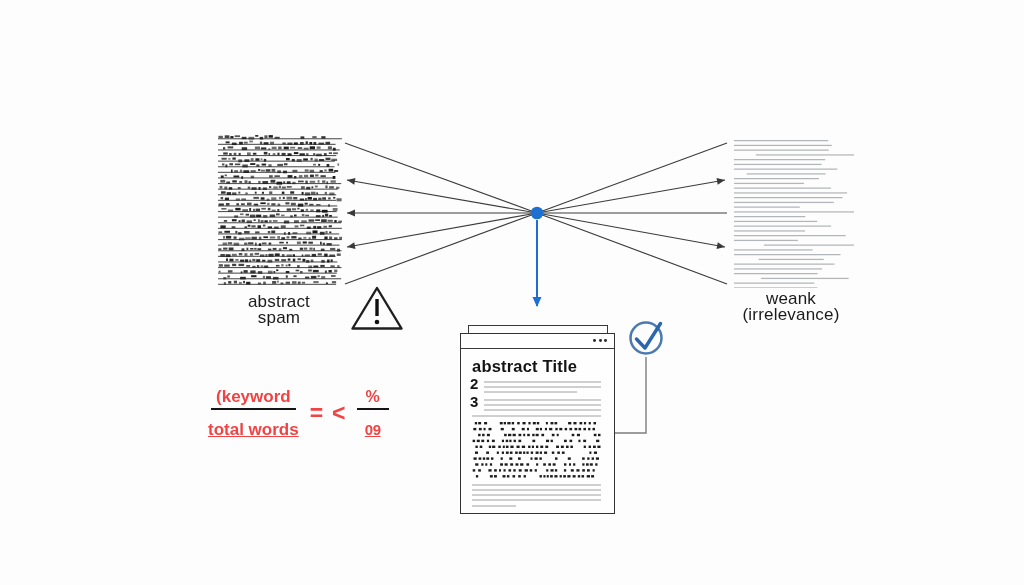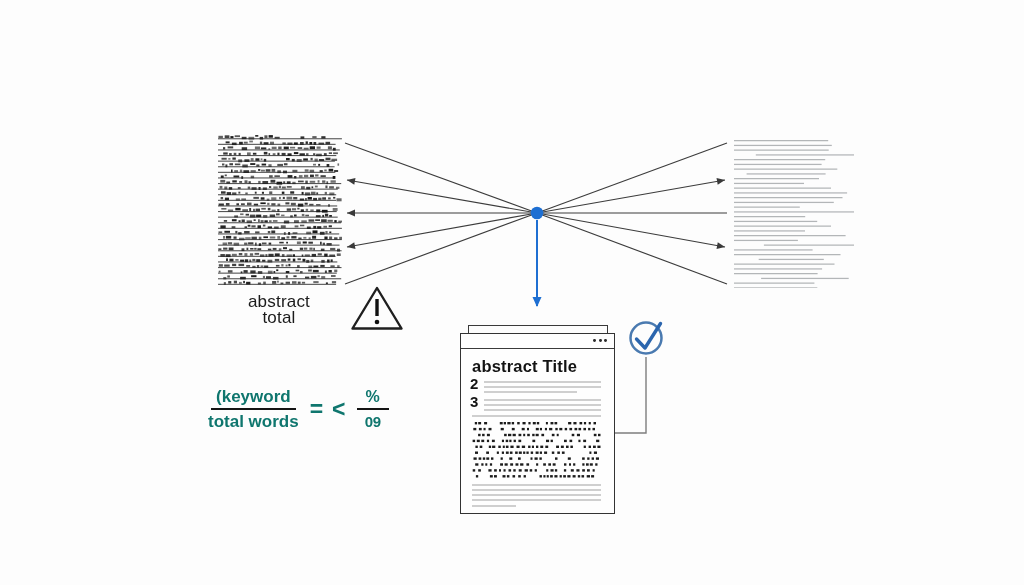--- a/index.html
+++ b/index.html
@@ -38,25 +38,25 @@
   .doc-num{position:absolute;left:9px;font-size:15px;font-weight:700;color:#131313;}
   .doc-num-2{top:41px;}
   .doc-num-3{top:59px;}
   .doc-rules{position:absolute;left:0;top:0;}
   .doc-dots-texture{position:absolute;left:11px;top:87px;}
 
   
   .formula{
     position:absolute;left:208px;top:387px;z-index:2;
     display:flex;align-items:center;gap:11px;
-    font-size:17px;font-weight:600;color:#0f766e;
+    font-size:17px;font-weight:600;color:#ef4444;
   }
   .frac{display:flex;flex-direction:column;align-items:center;}
   .frac .num{padding:0 5px 2px;border-bottom:2.2px solid #141414;line-height:19px;}
-  .frac .den{padding-top:2px;line-height:19px;}
+  .frac .den{padding-top:10px;line-height:19px;text-decoration:underline;}
   .frac-rate .num{font-size:16px;padding:0 9px 2px;}
   .frac-rate .den{font-size:15px;letter-spacing:-0.5px;}
   .op{font-size:23px;font-weight:600;line-height:20px;}
   .op-lt{margin-left:-2px;}
 </style>
 </head>
 <body>
 
 <div class="canvas">
 
@@ -614,21 +614,21 @@
         <rect x="74.0" y="147.2" width="4.5" height="2.5" fill="#191919" opacity="0.68"></rect>
         <rect x="79.8" y="147.6" width="2.8" height="2.2" fill="#191919" opacity="0.80"></rect>
         <rect x="83.9" y="147.8" width="3.2" height="1.8" fill="#191919" opacity="0.70"></rect>
         <rect x="95.3" y="147.1" width="5.3" height="2.0" fill="#191919" opacity="0.64"></rect>
         <rect x="107.9" y="148.4" width="2.0" height="1.6" fill="#191919" opacity="0.91"></rect>
         <rect x="113.9" y="147.1" width="4.2" height="2.2" fill="#191919" opacity="0.69"></rect>
       </svg>
   </div>
   <div class="block-label label-left">
     <div>abstract</div>
-    <div>total</div>
+    <div>spam</div>
   </div>
 
   <div class="faded-block">
     <svg id="fadedTex" width="120" height="150" viewBox="0 0 120 150">
         <rect x="0.0" y="2.0" width="94.2" height="1.25" fill="#b3b6b8"></rect>
         <rect x="0.0" y="6.8" width="97.8" height="1.25" fill="#b3b6b8"></rect>
         <rect x="0.0" y="11.5" width="94.7" height="1.25" fill="#b3b6b8"></rect>
         <rect x="21.8" y="16.3" width="98.2" height="1.25" fill="#b3b6b8"></rect>
         <rect x="0.0" y="21.0" width="91.2" height="1.25" fill="#b3b6b8"></rect>
         <rect x="0.0" y="25.8" width="87.6" height="1.25" fill="#b3b6b8"></rect>
@@ -652,20 +652,24 @@
         <rect x="0.0" y="111.3" width="78.6" height="1.25" fill="#b3b6b8"></rect>
         <rect x="0.0" y="116.0" width="106.5" height="1.25" fill="#b3b6b8"></rect>
         <rect x="24.7" y="120.8" width="65.1" height="1.25" fill="#b3b6b8"></rect>
         <rect x="0.0" y="125.5" width="100.5" height="1.25" fill="#b3b6b8"></rect>
         <rect x="0.0" y="130.3" width="88.1" height="1.25" fill="#b3b6b8"></rect>
         <rect x="0.0" y="135.0" width="83.6" height="1.25" fill="#b3b6b8"></rect>
         <rect x="27.1" y="139.8" width="87.6" height="1.25" fill="#b3b6b8"></rect>
         <rect x="0.0" y="144.5" width="80.4" height="1.25" fill="#b3b6b8"></rect>
         <rect x="0.0" y="149.3" width="83.3" height="1.25" fill="#b3b6b8"></rect>
       </svg>
+  </div>
+  <div class="block-label label-right">
+    <div>weank</div>
+    <div>(irrelevance)</div>
   </div>
 
   <div class="doc-back"></div>
   <div class="doc-card">
     <div class="doc-header-line"></div>
     <div class="doc-menu-dots">
         <i></i>
         <i></i>
         <i></i>
       </div>

